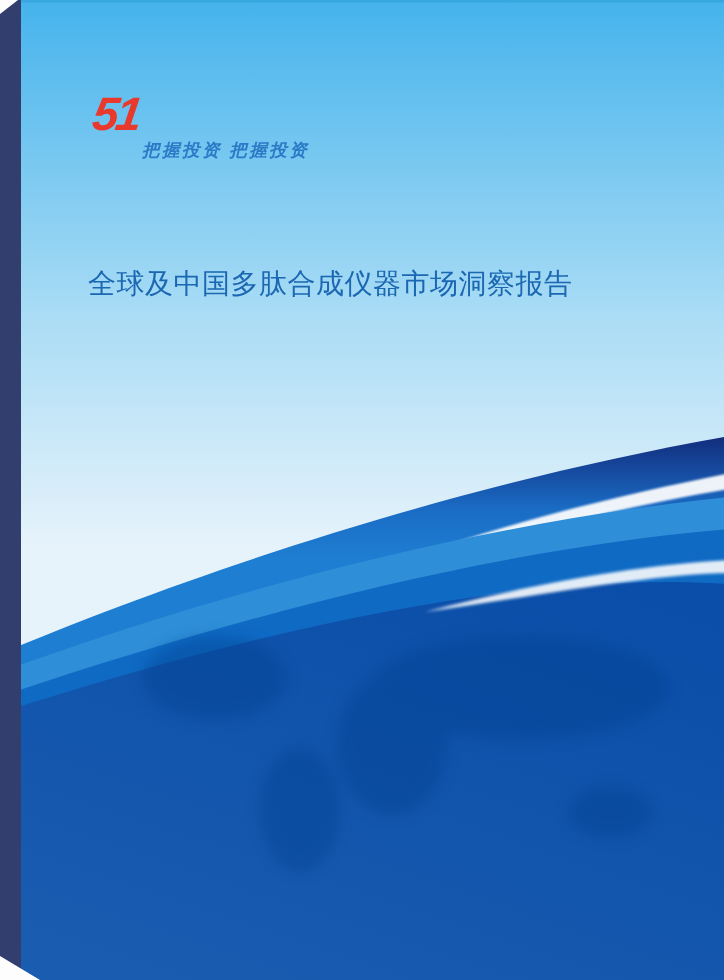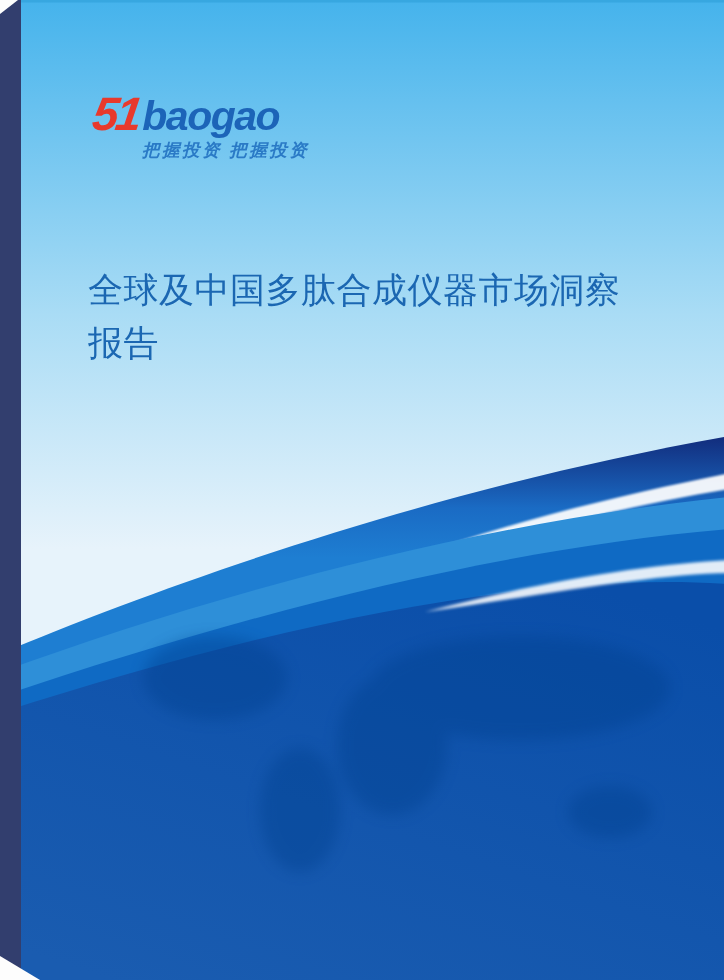--- a/index.html
+++ b/index.html
@@ -33,21 +33,21 @@
   .logo-tagline{
     margin-top:5px;margin-left:49px;
     font-style:italic;font-weight:700;
     font-size:17.5px;letter-spacing:2.5px;
     color:var(--tagline-blue,#2a7ac6);
   }
   .report-title{
     position:absolute;left:88px;top:263px;
     width:556px;margin:0;
     font-weight:400;
-    font-size:35px;line-height:1.52;
+    font-size:28px;line-height:1.52;
     letter-spacing:0.5px;
     color:var(--title-blue,#1b67b2);
     word-break:break-all;
   }
 </style>
 </head>
 <body>
 
 <div class="page">
 
@@ -106,20 +106,19 @@
 
     <rect x="0" y="0" width="21" height="980" fill="var(--spine-navy,#323e6e)"></rect>
 
     <polygon points="0,0 18,0 0,14" fill="#fdfdfd"></polygon>
     <polygon points="0,980 0,956 40,980" fill="#fdfdfd"></polygon>
   </svg>
 
   <div class="logo-block">
     <div class="logo-row">
       <span class="logo-51">51</span>
-        <span class="logo-word">baogao</span>
     </div>
     <div class="logo-tagline">把握投资 把握投资</div>
   </div>
 
   <h1 class="report-title">全球及中国多肽合成仪器市场洞察报告</h1>
 
 </div>
 
 </body></html>

